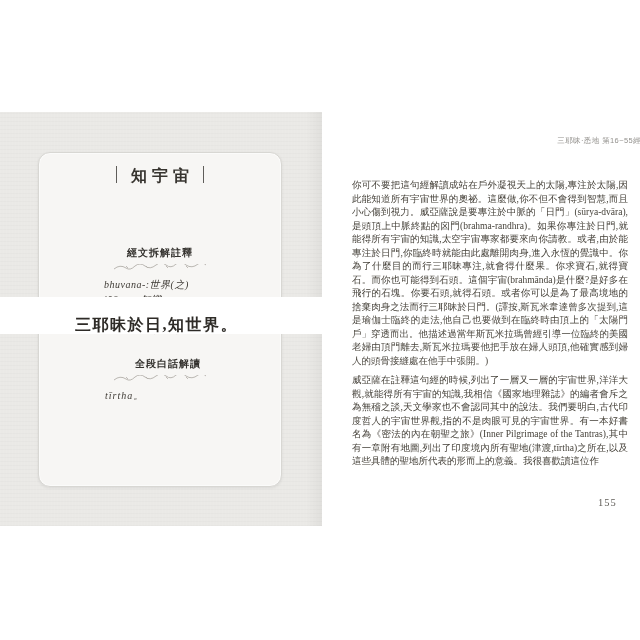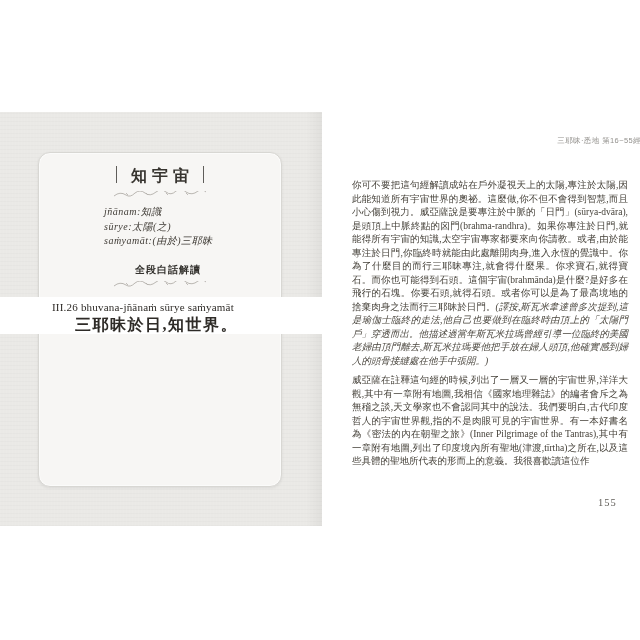--- a/index.html
+++ b/index.html
@@ -44,21 +44,21 @@
   }
   .sutra-chinese{
     position:absolute;left:75px;top:18px;font-size:16px;font-weight:bold;
     color:#2e2b27;letter-spacing:1.5px;
   }
   .section-heading{
     text-align:center;font-family:"Liberation Sans","DejaVu Sans",sans-serif;
     font-weight:bold;font-size:10px;color:#33312d;letter-spacing:1px;
   }
   .heading-words{margin-top:59px;}
-  .heading-plain{margin-top:14px;padding-left:16px;}
+  .heading-plain{margin-top:21px;padding-left:16px;}
   .divider{display:block;margin:4px auto 0 auto;width:96px;height:8px;}
   .vocab-list{margin:6px 0 0 65px;}
   .vocab-entry{
     font-size:10px;color:#3e3a34;line-height:14.5px;letter-spacing:.5px;
     font-style:italic;
   }
   .plain-lines{margin:5px 0 0 66px;}
   .plain-line{
     font-size:10px;color:#3e3a34;line-height:15px;letter-spacing:1px;font-style:italic;
   }
@@ -69,76 +69,77 @@
     font-family:"Liberation Sans","DejaVu Sans",sans-serif;
     font-size:7.5px;color:#93918d;letter-spacing:.4px;white-space:nowrap;
   }
   .commentary{
     position:absolute;left:30px;top:67px;width:276px;
     font-size:9.5px;line-height:13.5px;color:#454139;
     text-align:justify;text-justify:inter-ideograph;
   }
   .commentary p{margin:0;}
   .commentary p + p{margin-top:6px;}
-  .translator-note{font-style:italic;color:#4a463e;}
+  .translator-note{color:#4a463e;}
   .latin-italic{}
   .page-number{
     position:absolute;left:276px;top:385px;
     font-size:10.5px;color:#5f5c57;letter-spacing:1px;
   }
 </style>
 </head>
 <body>
 
 <div class="left-page">
 
   <div class="sutra-card">
 
     <div class="card-title-row">
       <span class="title-rule"></span>
       <span class="card-title">知宇宙</span>
       <span class="title-rule"></span>
     </div>
 
+    <div class="section-heading heading-words">經文拆解註釋</div>
 
     <svg class="divider" viewBox="0 0 96 8">
       <path d="M2 5 q6 -5 12 -1 q4 3 9 -2 q5 -4 10 0 q5 4 11 -1 q5 -4 10 0 q5 4 10 -1 q5 -4 10 1 q6 4 12 -1 q4 -3 8 1" fill="none" stroke="#b2afa9" stroke-width="0.9"></path>
       <path d="M14 2 l2 2 M34 2 l2 2 M54 2 l2 2 M74 2 l2 2" stroke="#b2afa9" stroke-width="0.8"></path>
     </svg>
 
     <div class="vocab-list">
+      <div class="vocab-entry">bhuvana-:世界(之)</div>
       <div class="vocab-entry">jñānam:知識</div>
       <div class="vocab-entry">sūrye:太陽(之)</div>
       <div class="vocab-entry">saṁyamāt:(由於)三耶昧</div>
     </div>
 
     <div class="section-heading heading-plain">全段白話解讀</div>
 
     <svg class="divider" viewBox="0 0 96 8">
       <path d="M2 5 q6 -5 12 -1 q4 3 9 -2 q5 -4 10 0 q5 4 11 -1 q5 -4 10 0 q5 4 10 -1 q5 -4 10 1 q6 4 12 -1 q4 -3 8 1" fill="none" stroke="#b2afa9" stroke-width="0.9"></path>
       <path d="M14 2 l2 2 M34 2 l2 2 M54 2 l2 2 M74 2 l2 2" stroke="#b2afa9" stroke-width="0.8"></path>
     </svg>
 
     <div class="plain-lines">
       <div class="plain-line">tīrtha。</div>
     </div>
 
   </div>
 
   <div class="sutra-band">
-    <div class="sutra-sanskrit">III.26 bhuvana-jñānaṁ sūrye saṁyamāt</div>
     <div class="sutra-chinese">三耶昧於日,知世界。</div>
   </div>
 
 </div>
 
 <div class="right-page">
 
   <div class="running-head">三耶昧·悉地 第16~55經</div>
 
   <div class="commentary">
     <p><span>你可不要把這句經解讀成站在戶外凝視天上的太陽,專注於太陽,因此能知道所有宇宙世界的奧祕。這麼做,你不但不會得到智慧,而且小心傷到視力。威亞薩說是要專注於中脈的「日門」(sūrya-dvāra),是頭頂上中脈終點的囟門(brahma-randhra)。如果你專注於日門,就能得所有宇宙的知識,太空宇宙專家都要來向你請教。或者,由於能專注於日門,你臨終時就能由此處離開肉身,進入永恆的覺識中。你為了什麼目的而行三耶昧專注,就會得什麼果。你求寶石,就得寶石。而你也可能得到石頭。這個宇宙(brahmānda)是什麼?是好多在飛行的石塊。你要石頭,就得石頭。或者你可以是為了最高境地的捨棄肉身之法而行三耶昧於日門。</span><span class="translator-note">(譯按,斯瓦米韋達曾多次提到,這是瑜伽士臨終的走法,他自己也要做到在臨終時由頂上的「太陽門戶」穿透而出。他描述過當年斯瓦米拉瑪曾經引導一位臨終的美國老婦由頂門離去,斯瓦米拉瑪要他把手放在婦人頭頂,他確實感到婦人的頭骨接縫處在他手中張開。)</span></p>
-    <p><span>威亞薩在註釋這句經的時候,列出了一層又一層的宇宙世界,洋洋大觀,其中有一章附有地圖,我相信《國家地理雜誌》的編者會斥之為無稽之談,天文學家也不會認同其中的說法。我們要明白,古代印度哲人的宇宙世界觀,指的不是肉眼可見的宇宙世界。有一本好書名為《密法的內在朝聖之旅》(</span><span class="latin-italic">Inner Pilgrimage of the Tantras</span><span>),其中有一章附有地圖,列出了印度境內所有聖地(津渡,tīrtha)之所在,以及這些具體的聖地所代表的形而上的意義。我很喜歡讀這位作</span></p>
+    <p><span>威亞薩在註釋這句經的時候,列出了一層又一層的宇宙世界,洋洋大觀,就能得所有宇宙的知識,我相信《國家地理雜誌》的編者會斥之為無稽之談,天文學家也不會認同其中的說法。我們要明白,古代印度哲人的宇宙世界觀,指的不是肉眼可見的宇宙世界。有一本好書名為《密法的內在朝聖之旅》(</span><span class="latin-italic">Inner Pilgrimage of the Tantras</span><span>),其中有一章附有地圖,列出了印度境內所有聖地(津渡,tīrtha)之所在,以及這些具體的聖地所代表的形而上的意義。我很喜歡讀這位作</span></p>
   </div>
 
   <div class="page-number">155</div>
 
 </div>
 
 </body></html>

